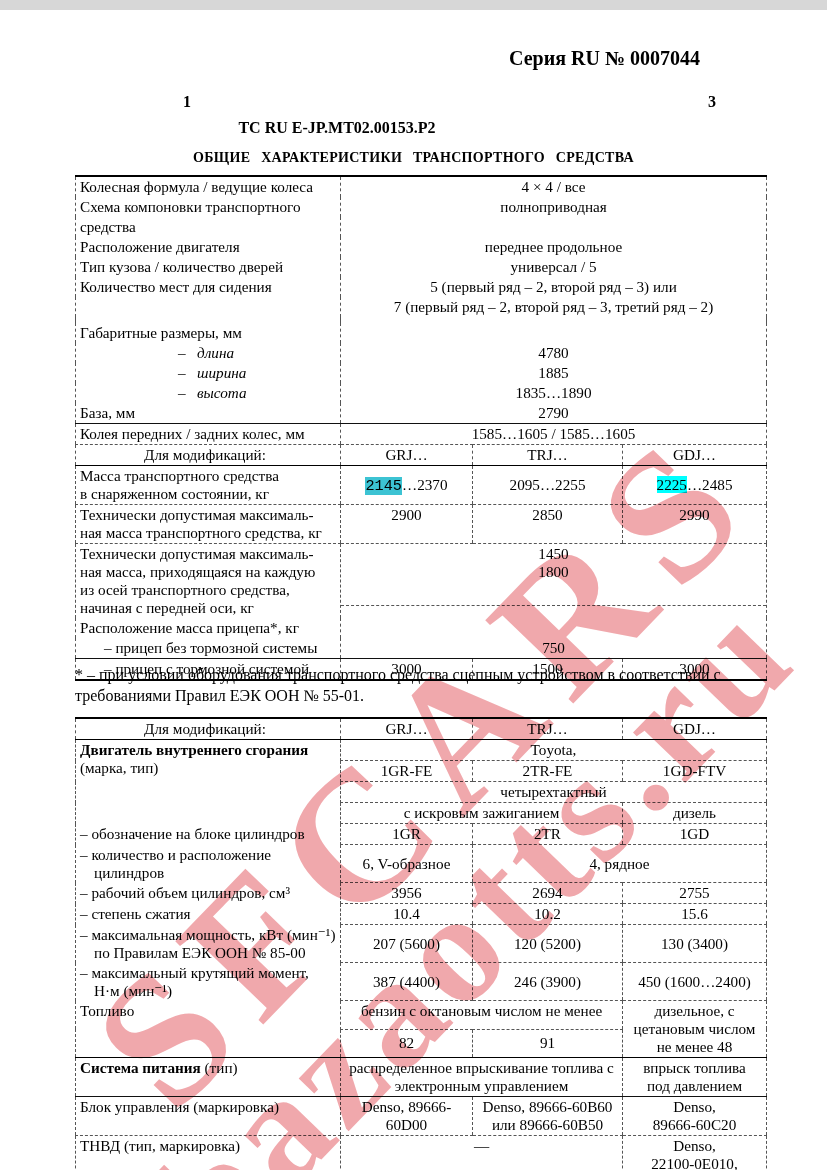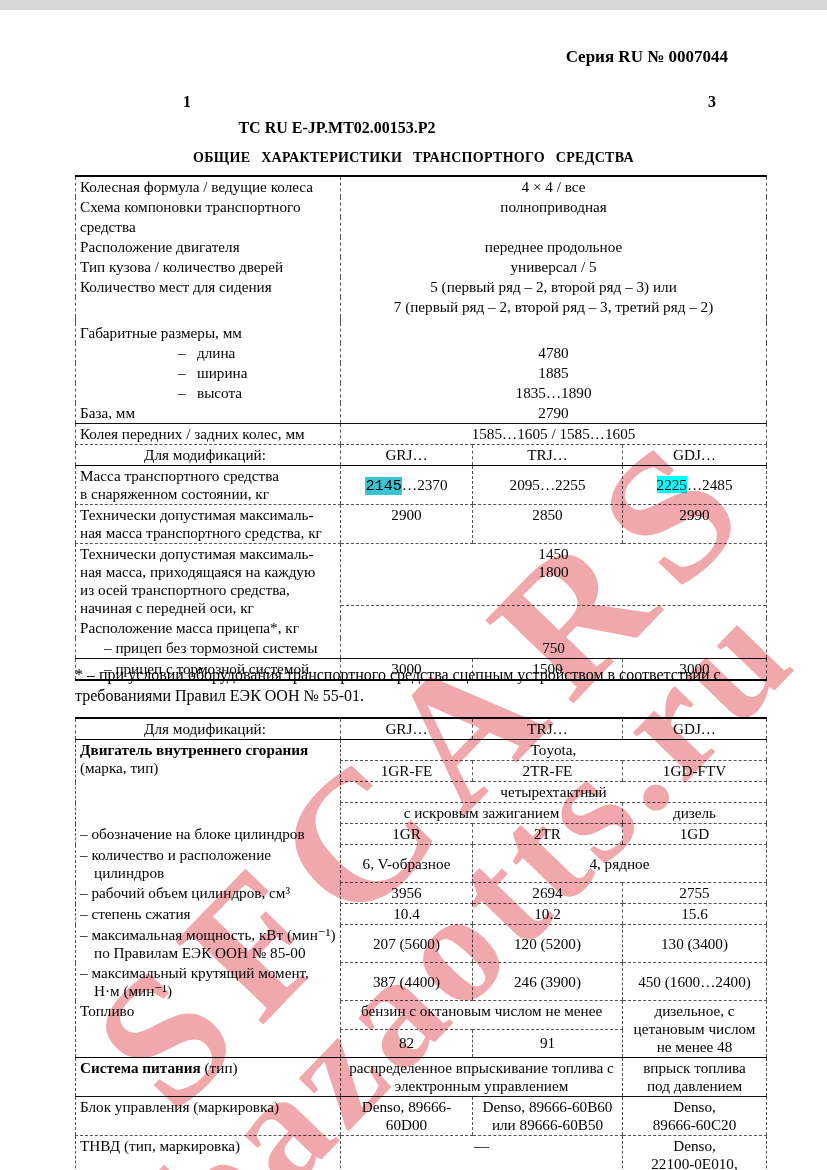--- a/index.html
+++ b/index.html
@@ -2,37 +2,37 @@
 <html style="--hl1: #3cc3d3; --hl2: #00ffff; --wm: #e2525a;"><head>
 <meta charset="utf-8">
 <style>
   :root{ --hl1:#3cc3d3; --hl2:#00ffff; --wm:#e2525a; }
   html,body{margin:0;padding:0;}
   body{
     width:827px;height:1170px;position:relative;background:#ffffff;overflow:hidden;
     font-family:"Liberation Serif","DejaVu Serif",serif;color:#000;
   }
   .scan-edge{position:absolute;left:0;top:0;width:827px;height:10px;background:#d7d7d7;}
-  .series{position:absolute;top:47px;left:0;width:700px;text-align:right;font-weight:bold;font-size:17px;margin-left:28px;}
+  .series{position:absolute;top:47px;left:0;width:700px;text-align:right;font-weight:bold;font-size:20px;}
   .pageno{position:absolute;top:93px;font-weight:bold;font-size:16px;}
   .pageno.left{left:183px;}
   .pageno.right{left:708px;}
   .docnum{position:absolute;top:119px;left:0;width:674px;text-align:center;font-weight:bold;font-size:16px;}
   .doctitle{position:absolute;top:150px;left:0;width:827px;text-align:center;font-weight:bold;font-size:14px;word-spacing:7px;letter-spacing:.3px;}
 
   table{border-collapse:collapse;table-layout:fixed;width:691px;
     border-left:1px dashed #555;border-right:1px dashed #555;border-top:2.4px solid #000;}
   #t1{position:absolute;left:75px;top:175px;border-bottom:2.2px solid #000;}
   #t2{position:absolute;left:75px;top:717px;border-bottom:1.2px dashed #555;}
   td{padding:1px 4px;vertical-align:top;font-size:15.2px;line-height:18px;overflow:hidden;}
   .lab{text-align:left;}
   .ctr{text-align:center;}
   .r{text-align:center;padding-right:10px;}
   .b{font-weight:bold;}
-  .pre{white-space:pre;}
+  .pre{white-space:pre;font-style:italic;}
   .prl{white-space:pre-line;}
   .mid{vertical-align:middle;}
   .vl{border-left:1px dashed #555;}
   .dash-b{border-bottom:1px dashed #555;margin-left:36px;}
   .sol-b{border-bottom:1.3px solid #111;}
   .thk-b{border-bottom:1.8px solid #000;}
   .ind100{padding-left:102px;}
   .ind28{padding-left:28px;}
   .hang{white-space:pre-line;text-indent:-14px;padding-left:18px;}
   .sp td{height:6px;padding:0;}

